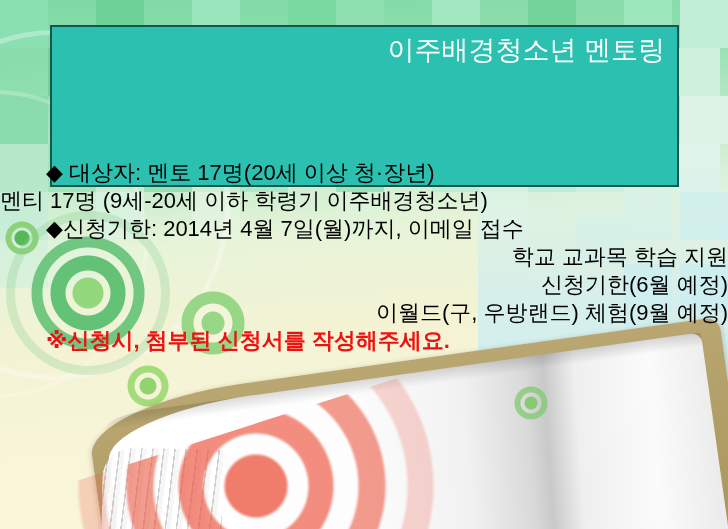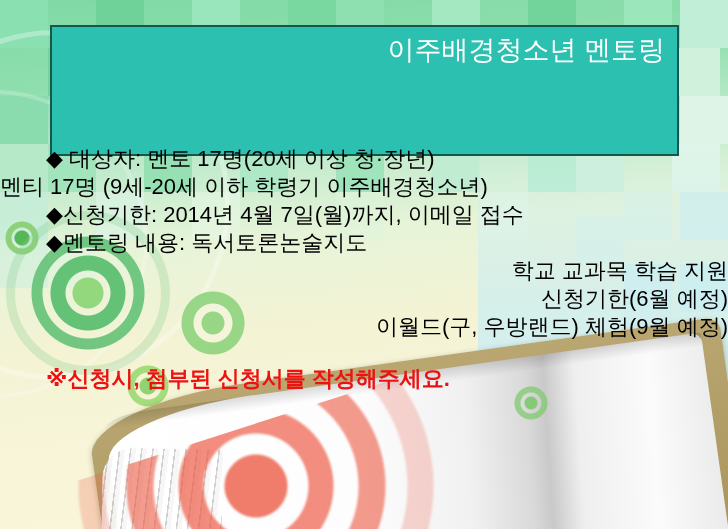--- a/index.html
+++ b/index.html
@@ -60,30 +60,30 @@
   
   .red-clip{left:60px;top:358px;width:400px;height:171px;z-index:5;
     clip-path:polygon(0 75%,100% 0,100% 100%,0 100%);}
   .red-target{position:absolute;left:6px;top:-62px;width:380px;height:380px;border-radius:50%;filter:blur(1px);
     background:radial-gradient(circle,
       rgba(236,88,66,.78) 0 31px,rgba(236,88,66,0) 32px 52px,
       rgba(236,88,66,.68) 53px 77px,rgba(236,88,66,0) 78px 102px,
       rgba(236,88,66,.6) 103px 129px,rgba(236,88,66,0) 130px 151px,
       rgba(236,88,66,.24) 152px 177px,transparent 178px);}
   
-  .title-box{left:50px;top:25px;width:629px;height:131px;background:#2bc0b0;border:2px solid #15564f;box-sizing:border-box;z-index:7;padding-left:8px;}
+  .title-box{left:50px;top:25px;width:629px;height:162px;background:#2bc0b0;border:2px solid #15564f;box-sizing:border-box;z-index:7;padding-left:8px;}
   .title-text{position:absolute;left:12px;right:12px;top:2px;bottom:2px;
     text-align:right;color:#ffffff;font-size:27px;line-height:38px;padding-top:2px;white-space:nowrap;}
   
-  .body-text{left:0;top:145px;width:728px;font-size:22px;line-height:28px;color:#000;z-index:8;}
+  .body-text{left:0;top:159px;width:728px;font-size:22px;line-height:28px;color:#000;z-index:8;}
   .bl{white-space:nowrap;}
   .ind-a{margin-left:46px;}
   .ind-b{}
   .ind-c{margin-left:203px;text-align:right;}
-  .note-line{margin-top:24px;margin-left:46px;color:#ee1111;font-weight:bold;white-space:nowrap;}
+  .note-line{margin-left:46px;color:#ee1111;font-weight:bold;white-space:nowrap;}
 </style>
 </head>
 <body>
 
 <div class="slide">
 
   <div class="abs bg-base"></div>
   <div class="abs tiles"></div>
   <div class="abs bg-right"></div>
   <div class="abs swoosh1"></div>
@@ -110,20 +110,19 @@
   <div class="abs title-box">
     <div class="title-text">
       <div>이주배경청소년 멘토링</div>
     </div>
   </div>
 
   <div class="abs body-text">
     <div class="bl ind-a">◆ 대상자: 멘토 17명(20세 이상 청·장년)</div>
     <div class="bl ind-b">멘티 17명 (9세-20세 이하 학령기 이주배경청소년)</div>
     <div class="bl ind-a">◆신청기한: 2014년 4월 7일(월)까지, 이메일 접수</div>
-    <div class="bl ind-a">◆멘토링 내용: 독서토론논술지도</div>
     <div class="bl ind-c">학교 교과목 학습 지원</div>
     <div class="bl ind-c">신청기한(6월 예정)</div>
     <div class="bl ind-c">이월드(구, 우방랜드) 체험(9월 예정)</div>
     <div class="bl note-line">※신청시, 첨부된 신청서를 작성해주세요.</div>
   </div>
 
 </div>
 
 </body></html>

